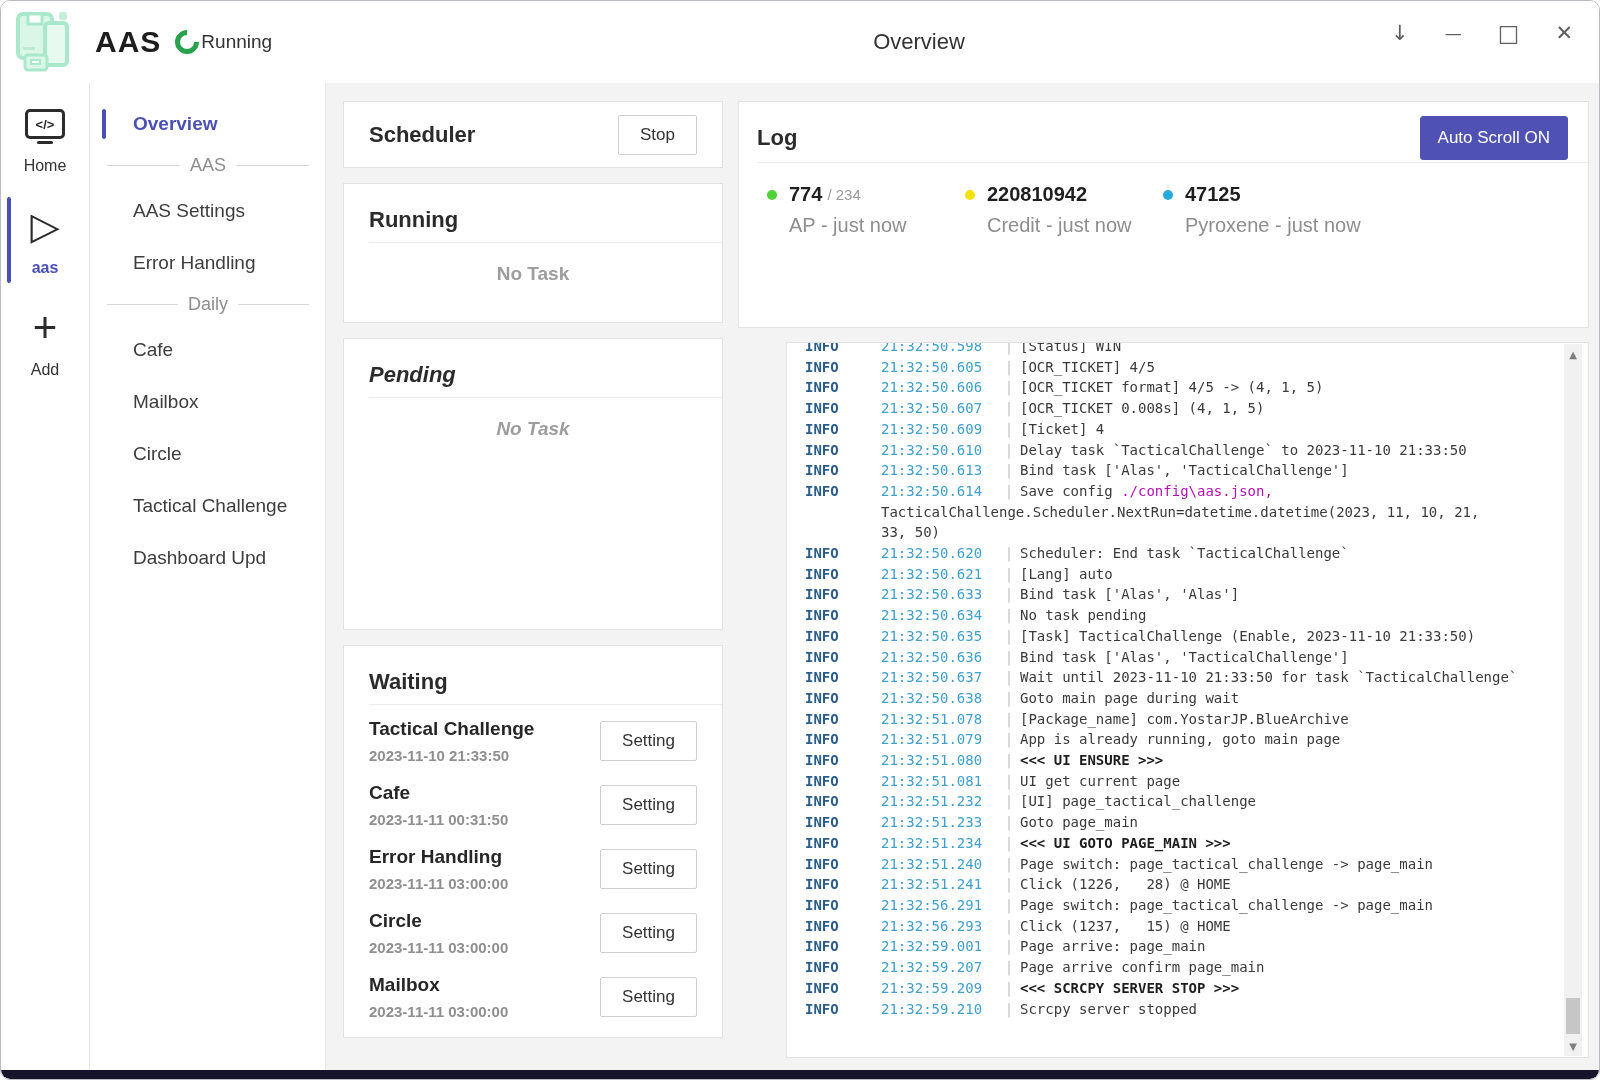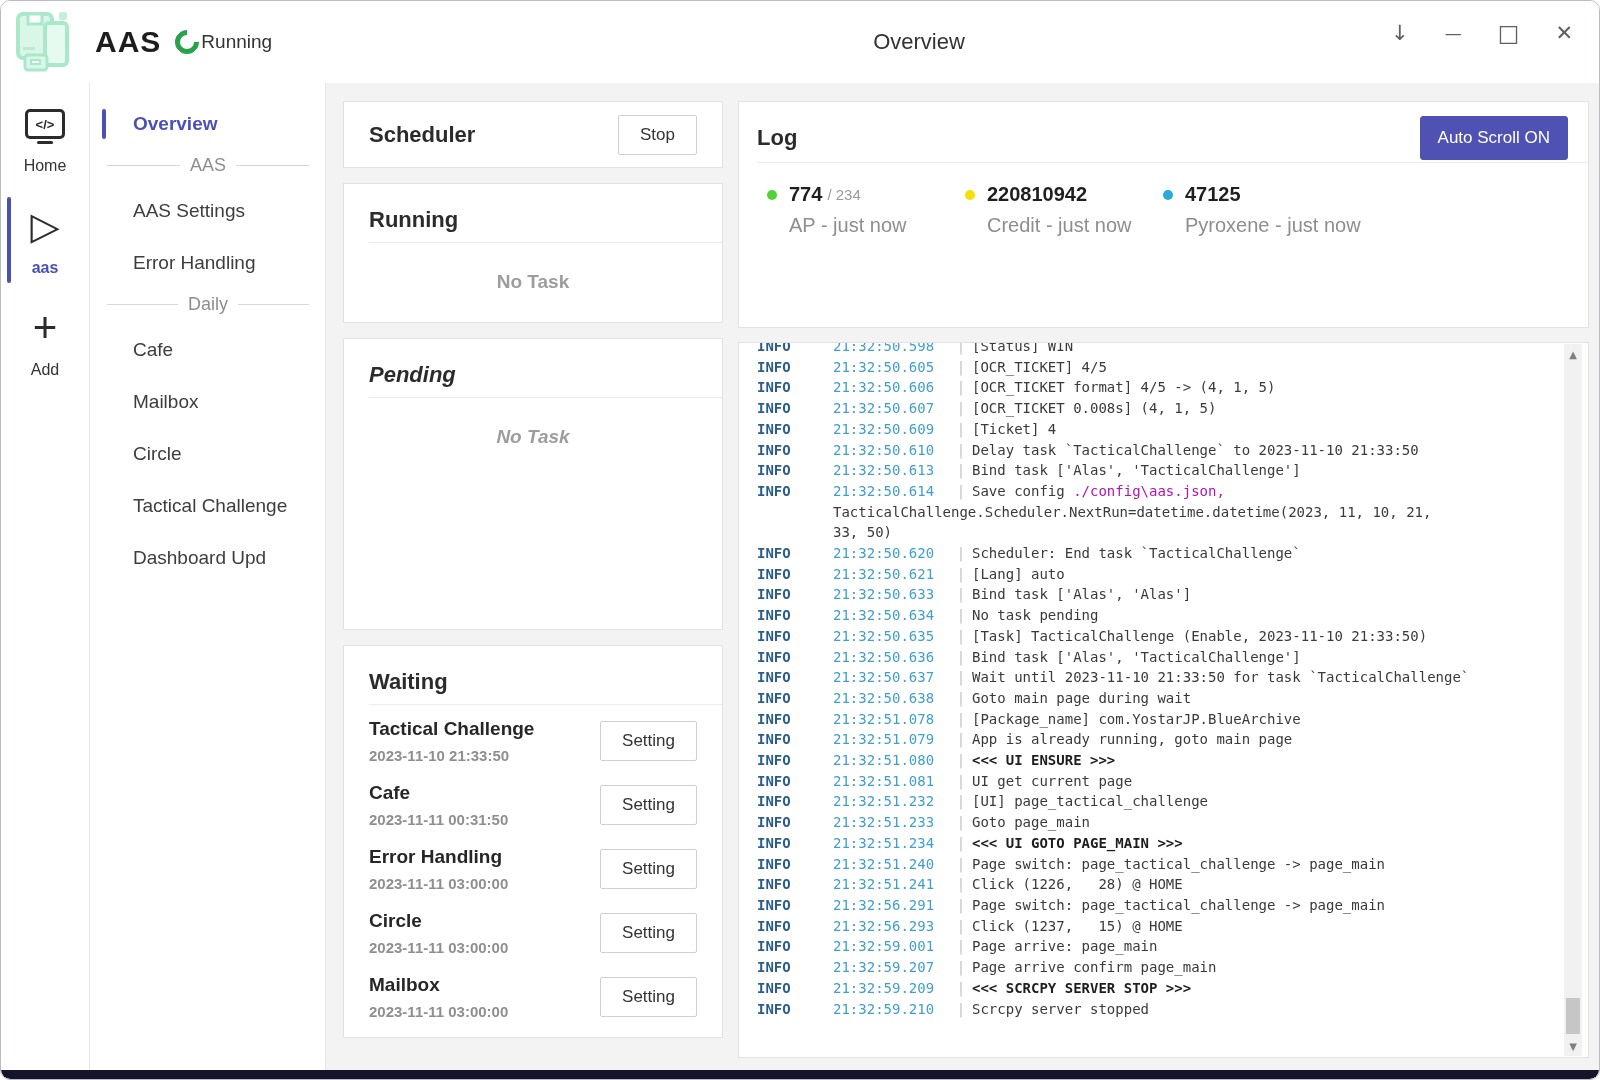--- a/index.html
+++ b/index.html
@@ -43,21 +43,21 @@
   .main{position:absolute;top:82px;left:325px;right:0;bottom:9px;background:#f3f3f3;
         display:flex;gap:15px;padding:18px 10px 12px 17px;}
   .col-mid{width:380px;flex-shrink:0;display:flex;flex-direction:column;gap:15px;}
   .col-right{flex:1;display:flex;flex-direction:column;gap:14px;min-width:0;}
   .card{background:#fff;border:1px solid #e2e2e2;}
   .card-titlebar{display:flex;align-items:center;justify-content:space-between;padding:0 25px;}
   .card-title{font-size:22px;font-weight:700;color:#2b2b2b;}
   .card-sep{height:1px;background:#ececec;margin-left:25px;}
   .btn{background:#fff;border:1px solid #cfcfcf;border-radius:2px;font-size:17px;color:#333;
        padding:9px 21px;font-family:inherit;cursor:default;}
-  .no-task{text-align:center;font-size:19px;font-weight:700;color:#9d9d9d;margin-top:28px;}
+  .no-task{text-align:center;font-size:19px;font-weight:700;color:#9d9d9d;margin-top:20px;}
   .card-scheduler{height:67px;}
   .card-scheduler .card-titlebar{height:100%;}
   .card-running{height:140px;padding-top:14px;}
   .card-running .card-titlebar,.card-pending .card-titlebar,.card-waiting .card-titlebar{height:44px;}
   .card-pending{height:292px;padding-top:14px;font-style:italic;}
   .card-waiting{flex:1;padding-top:14px;margin-bottom:20px;overflow:hidden;}
   .wait-list{padding:4px 0 0 0;}
   .wait-row{display:flex;align-items:center;justify-content:space-between;padding:9px 25px;}
   .wait-info{}
   .wait-name{font-size:19px;font-weight:700;color:#262626;}
@@ -68,21 +68,21 @@
   .card-log-head .card-sep{margin-left:18px;}
   .btn-autoscroll{background:#4f52b2;border:1px solid #4f52b2;color:#fff;font-size:17px;
        border-radius:3px;padding:11px 17px;font-family:inherit;cursor:default;}
   .stats{display:flex;padding:20px 0 0 28px;}
   .stat{min-width:198px;}
   .stat-top{display:flex;align-items:center;}
   .stat-dot{width:10px;height:10px;border-radius:50%;flex-shrink:0;}
   .stat-value{font-size:20px;font-weight:800;color:#1f1f1f;margin-left:12px;}
   .stat-suffix{font-size:15px;color:#9b9b9b;margin-left:5px;}
   .stat-label{font-size:20px;color:#8e8e8e;margin:8px 0 0 22px;}
-  .card-log-body{flex:1;position:relative;overflow:hidden;padding:2px 48px 4px 18px;}
+  .card-log-body{flex:1;position:relative;overflow:hidden;padding:2px 48px 4px 18px;margin-left:48px;}
   .log-lines{margin-top:-9px;font-family:"DejaVu Sans Mono", monospace;font-size:14px;line-height:20.7px;}
   .log-line{display:flex;white-space:pre;}
   .lg-lvl{width:76px;flex-shrink:0;color:#2a5d8a;font-weight:700;}
   .lg-time{width:117px;flex-shrink:0;color:#3f9fcd;}
   .lg-bar{width:22px;flex-shrink:0;text-align:center;color:#c2c2c2;}
   .lg-msg{color:#3a3a3a;}
   .lg-msg .seg-b{font-weight:700;color:#1d1d1d;}
   .lg-msg .seg-p{color:#b312b3;}
   
   .log-scroll{position:absolute;top:1px;bottom:1px;right:6px;width:18px;background:#f1f1f1;}

